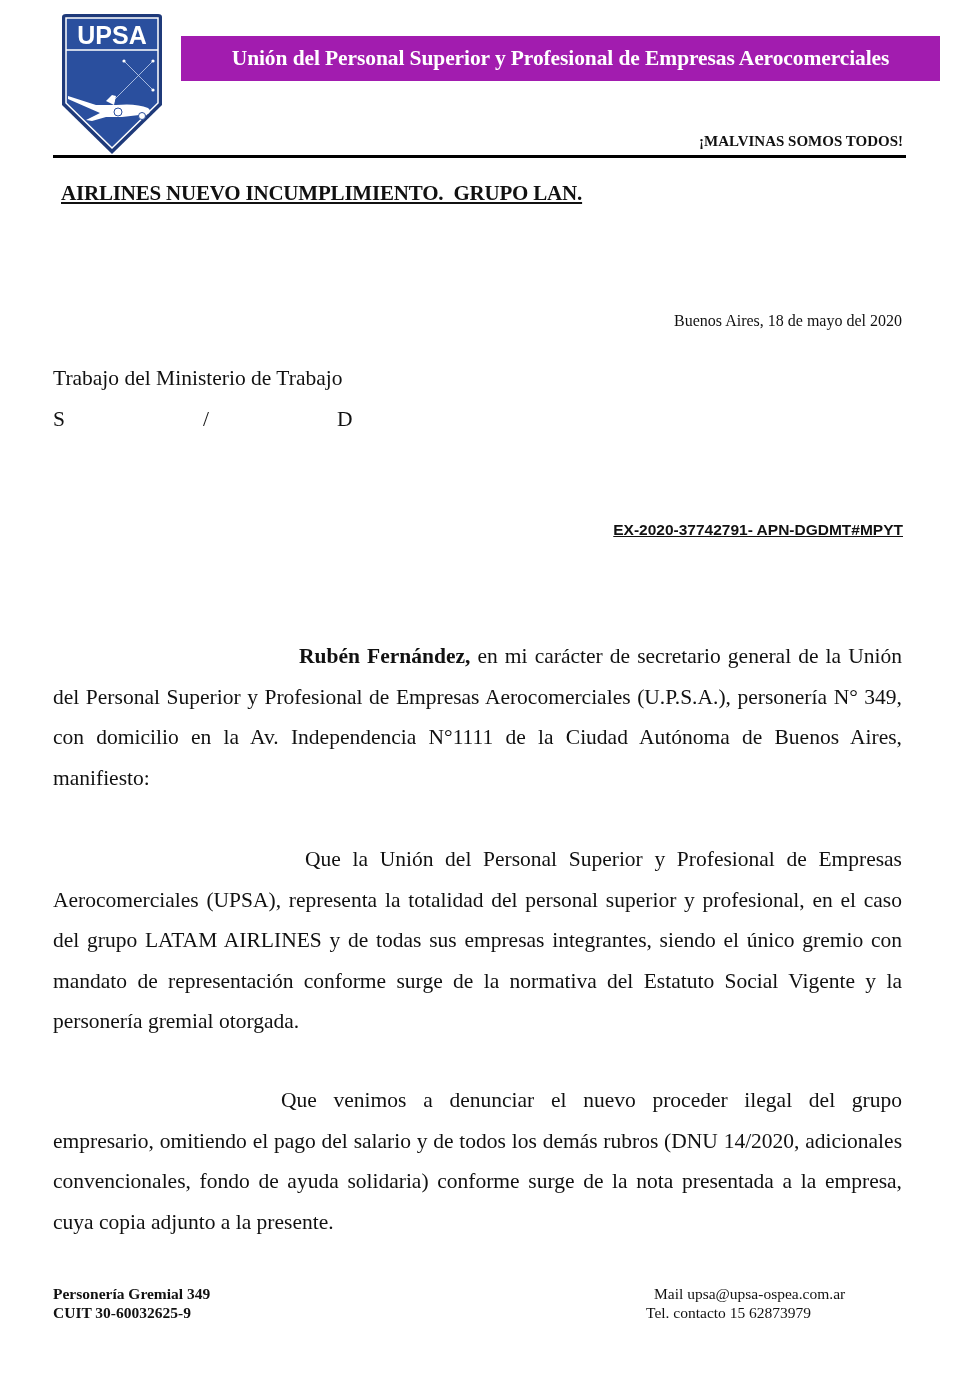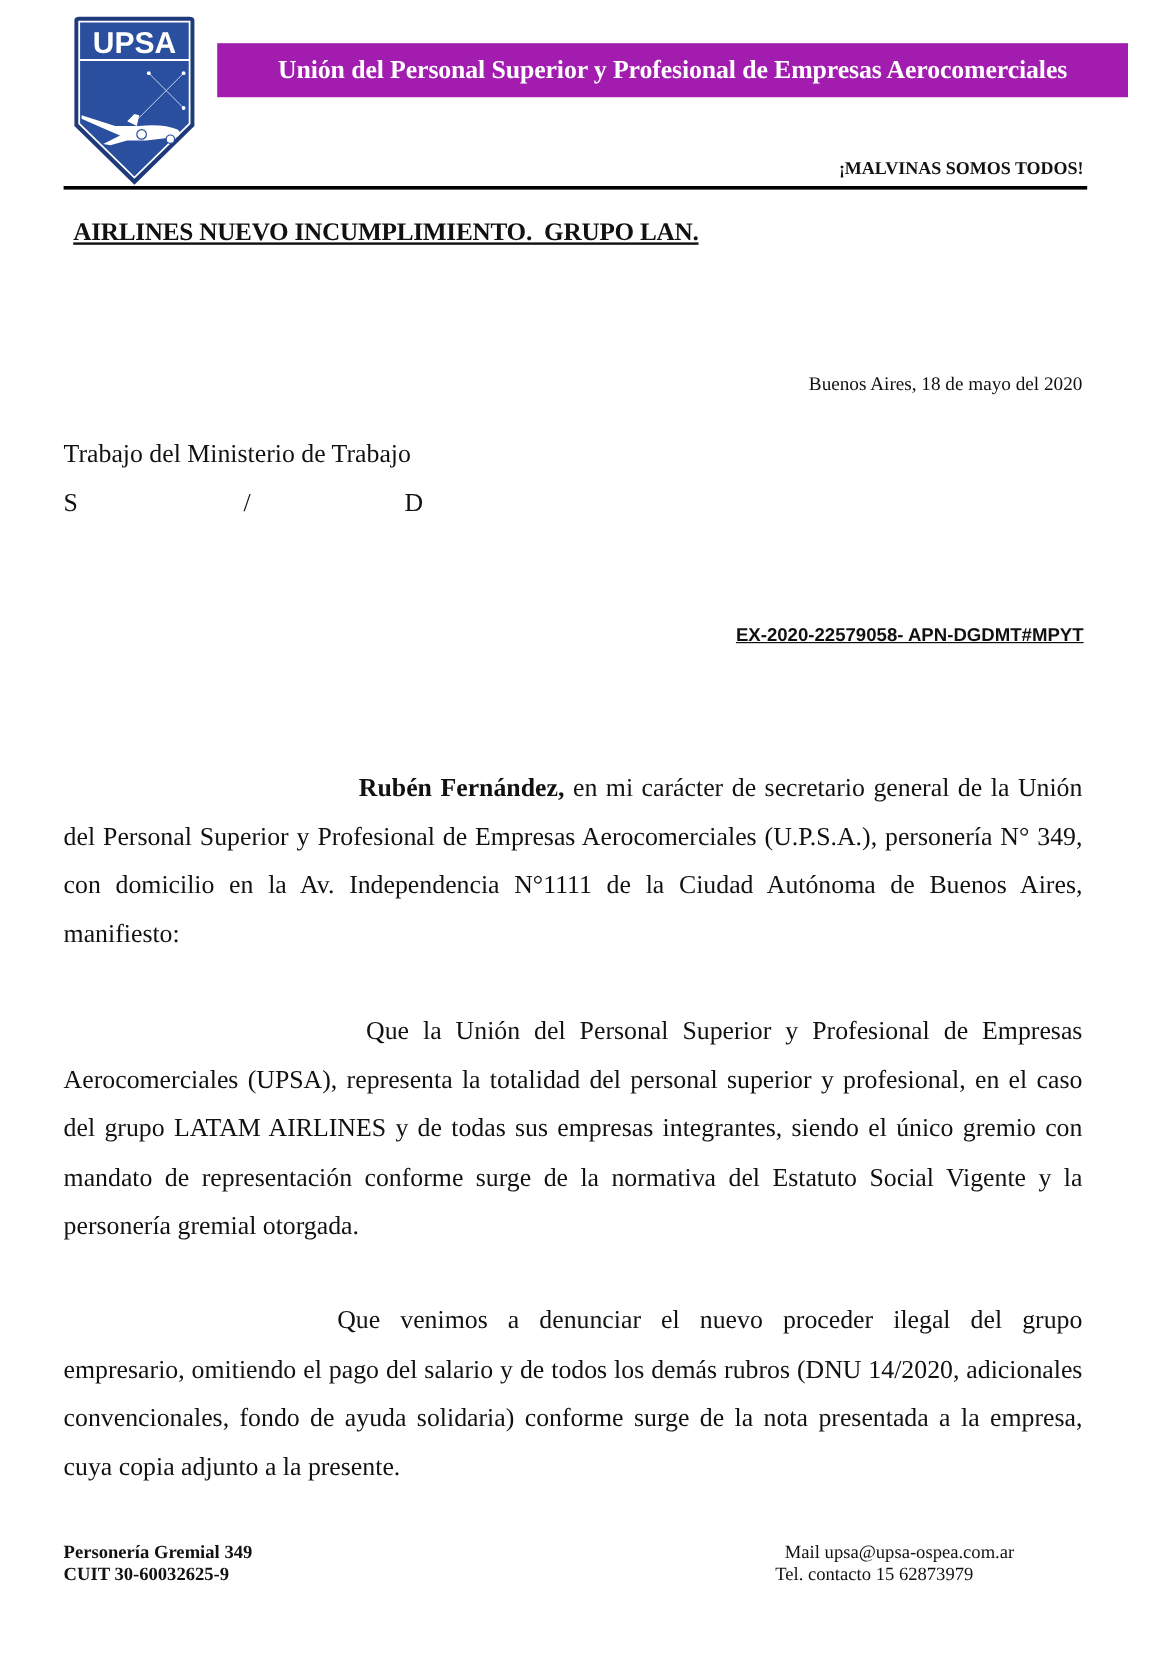--- a/index.html
+++ b/index.html
@@ -90,21 +90,21 @@
 
 <div class="addressee">
   <div>Trabajo del Ministerio de Trabajo</div>
   <div class="sd">
     <span style="width:150px">S</span>
     <span style="width:134px">/</span>
     <span>D</span>
   </div>
 </div>
 
-<div class="expediente">EX-2020-22579058- APN-DGDMT#MPYT</div>
+<div class="expediente">EX-2020-37742791- APN-DGDMT#MPYT</div>
 
 <div class="para p1"><span class="indent" style="width:246px"></span><b>Rubén Fernández,</b><span> en mi carácter de secretario general de la Unión del Personal Superior y Profesional de Empresas Aerocomerciales (U.P.S.A.), personería N° 349, con domicilio en la Av. Independencia N°1111 de la Ciudad Autónoma de Buenos Aires, manifiesto:</span></div>
 
 <div class="para p2"><span class="indent" style="width:252px"></span><span>Que la Unión del Personal Superior y Profesional de Empresas Aerocomerciales (UPSA), representa la totalidad del personal superior y profesional, en el caso del grupo LATAM AIRLINES y de todas sus empresas integrantes, siendo el único gremio con mandato de representación conforme surge de la normativa del Estatuto Social Vigente y la personería gremial otorgada.</span></div>
 
 <div class="para p3"><span class="indent" style="width:228px"></span><span>Que venimos a denunciar el nuevo proceder ilegal del grupo empresario, omitiendo el pago del salario y de todos los demás rubros (DNU 14/2020, adicionales convencionales, fondo de ayuda solidaria) conforme surge de la nota presentada a la empresa, cuya copia adjunto a la presente.</span></div>
 
 <div class="footer-left">
   <div>Personería Gremial 349</div>
   <div>CUIT 30-60032625-9</div>

